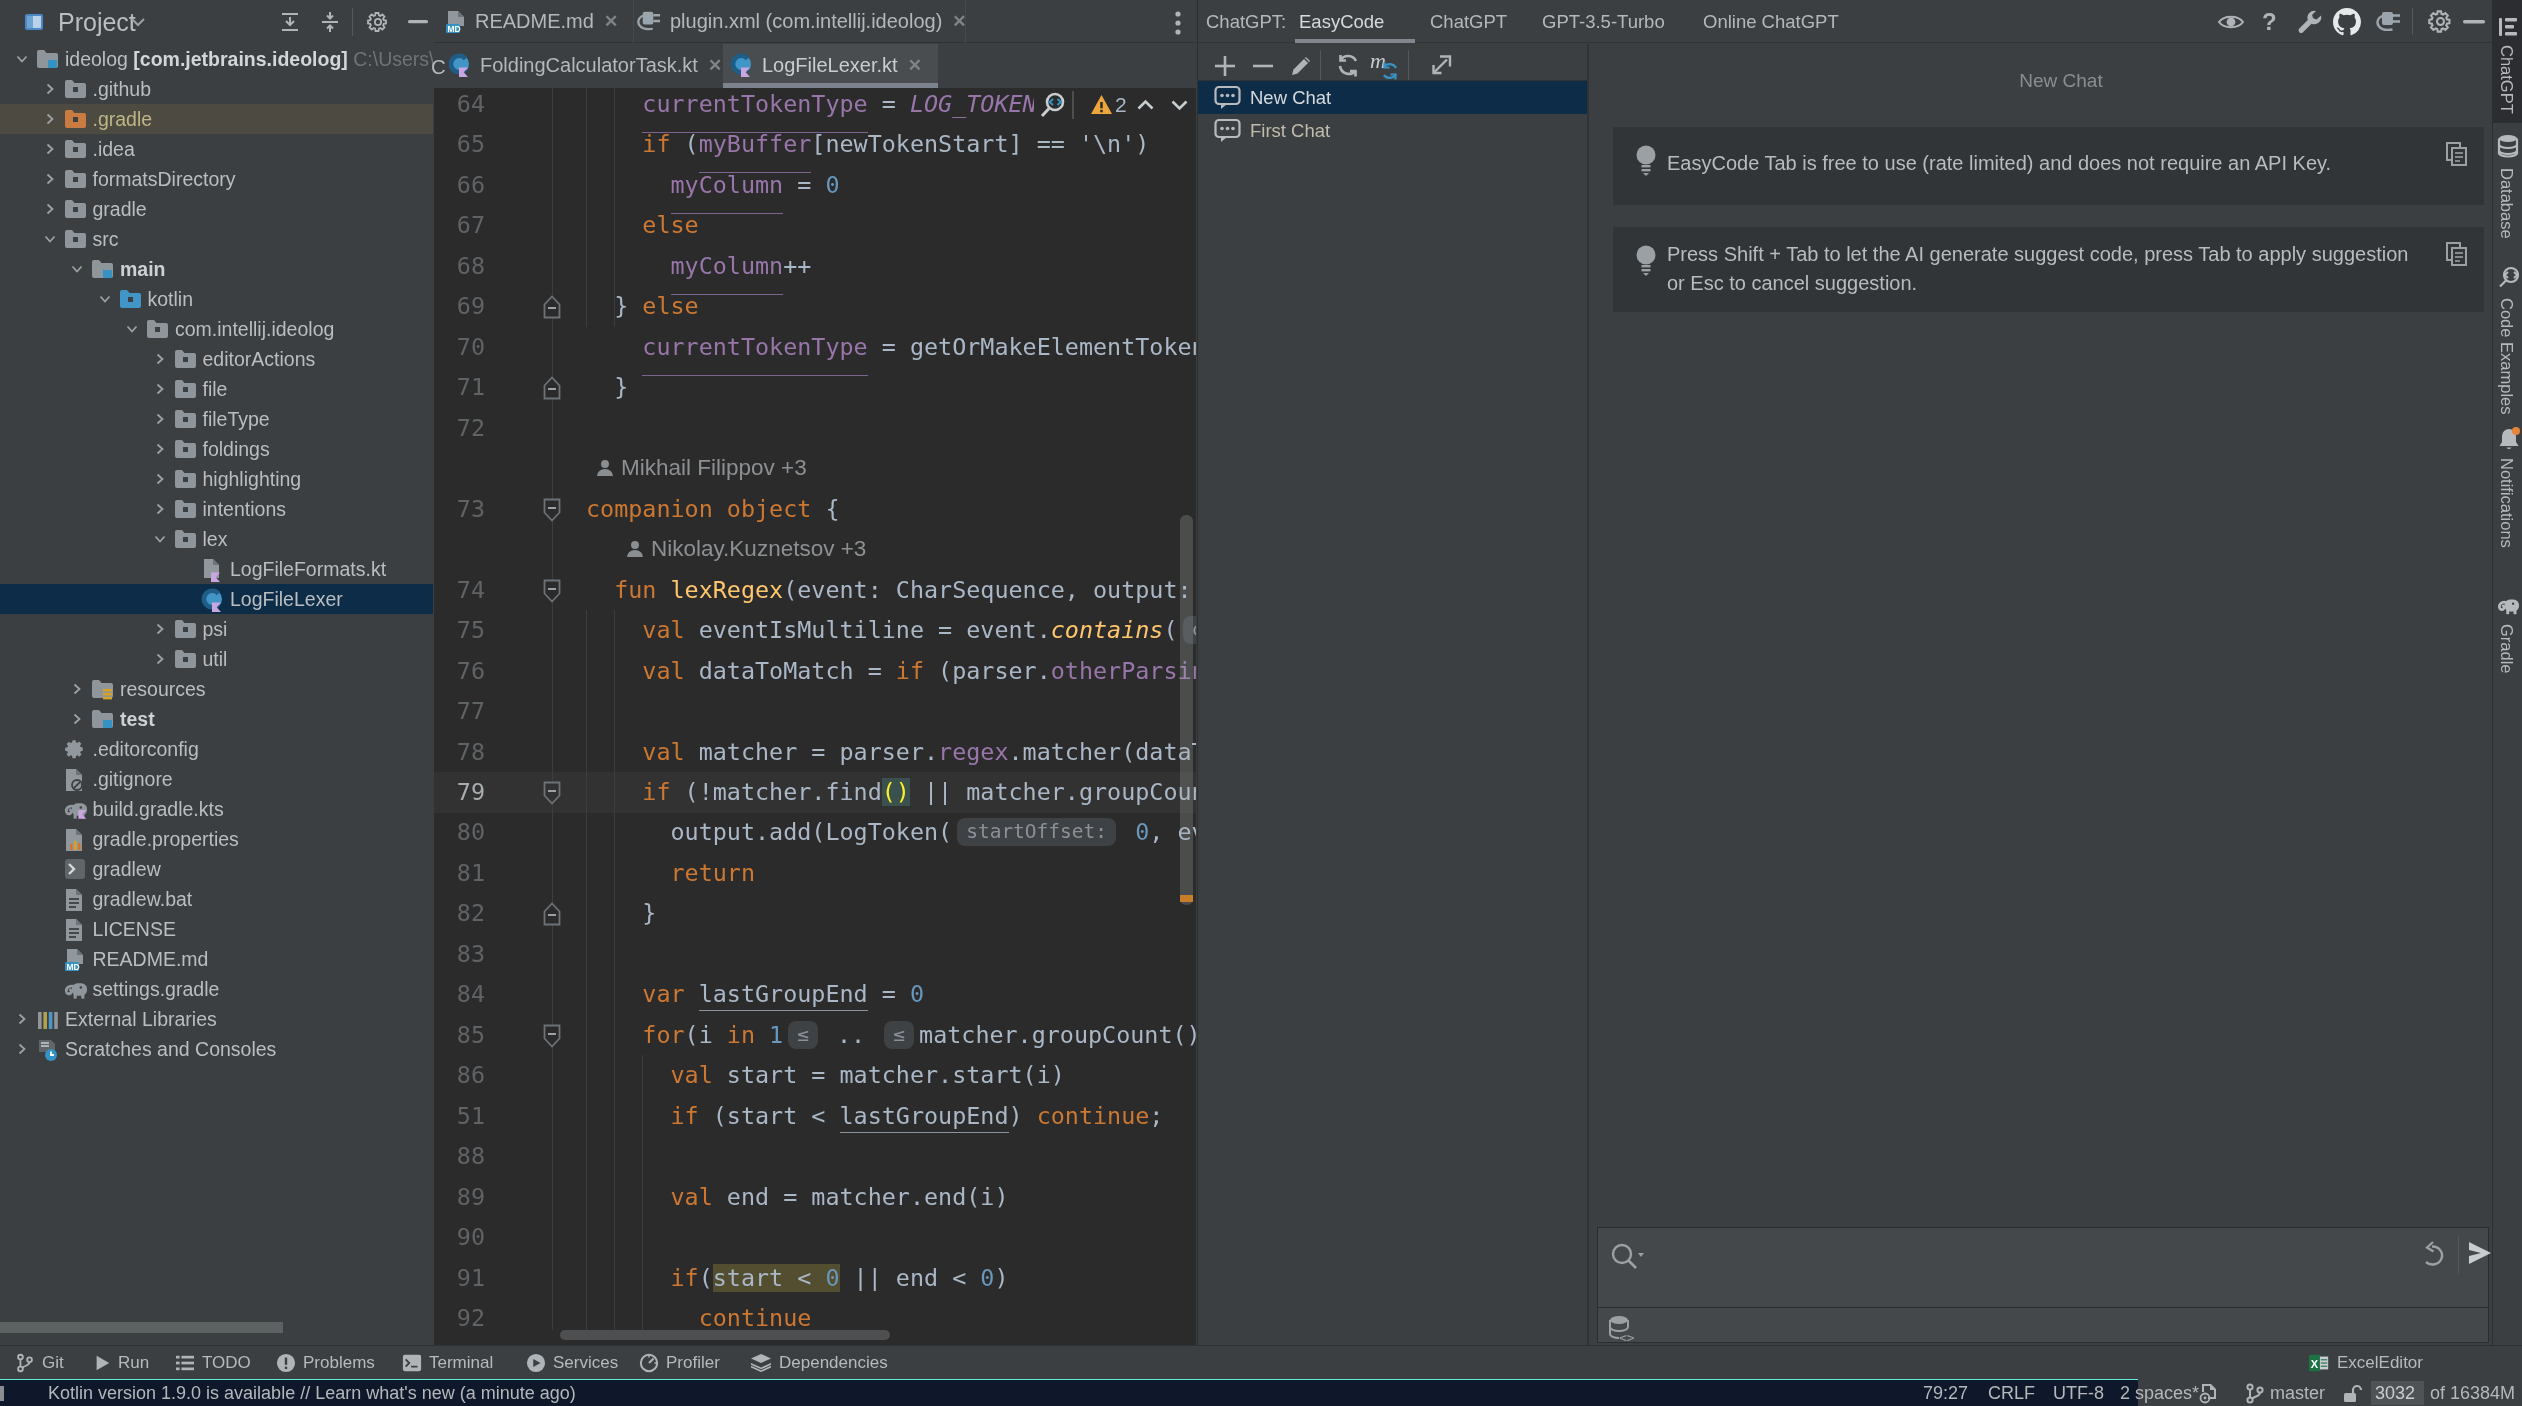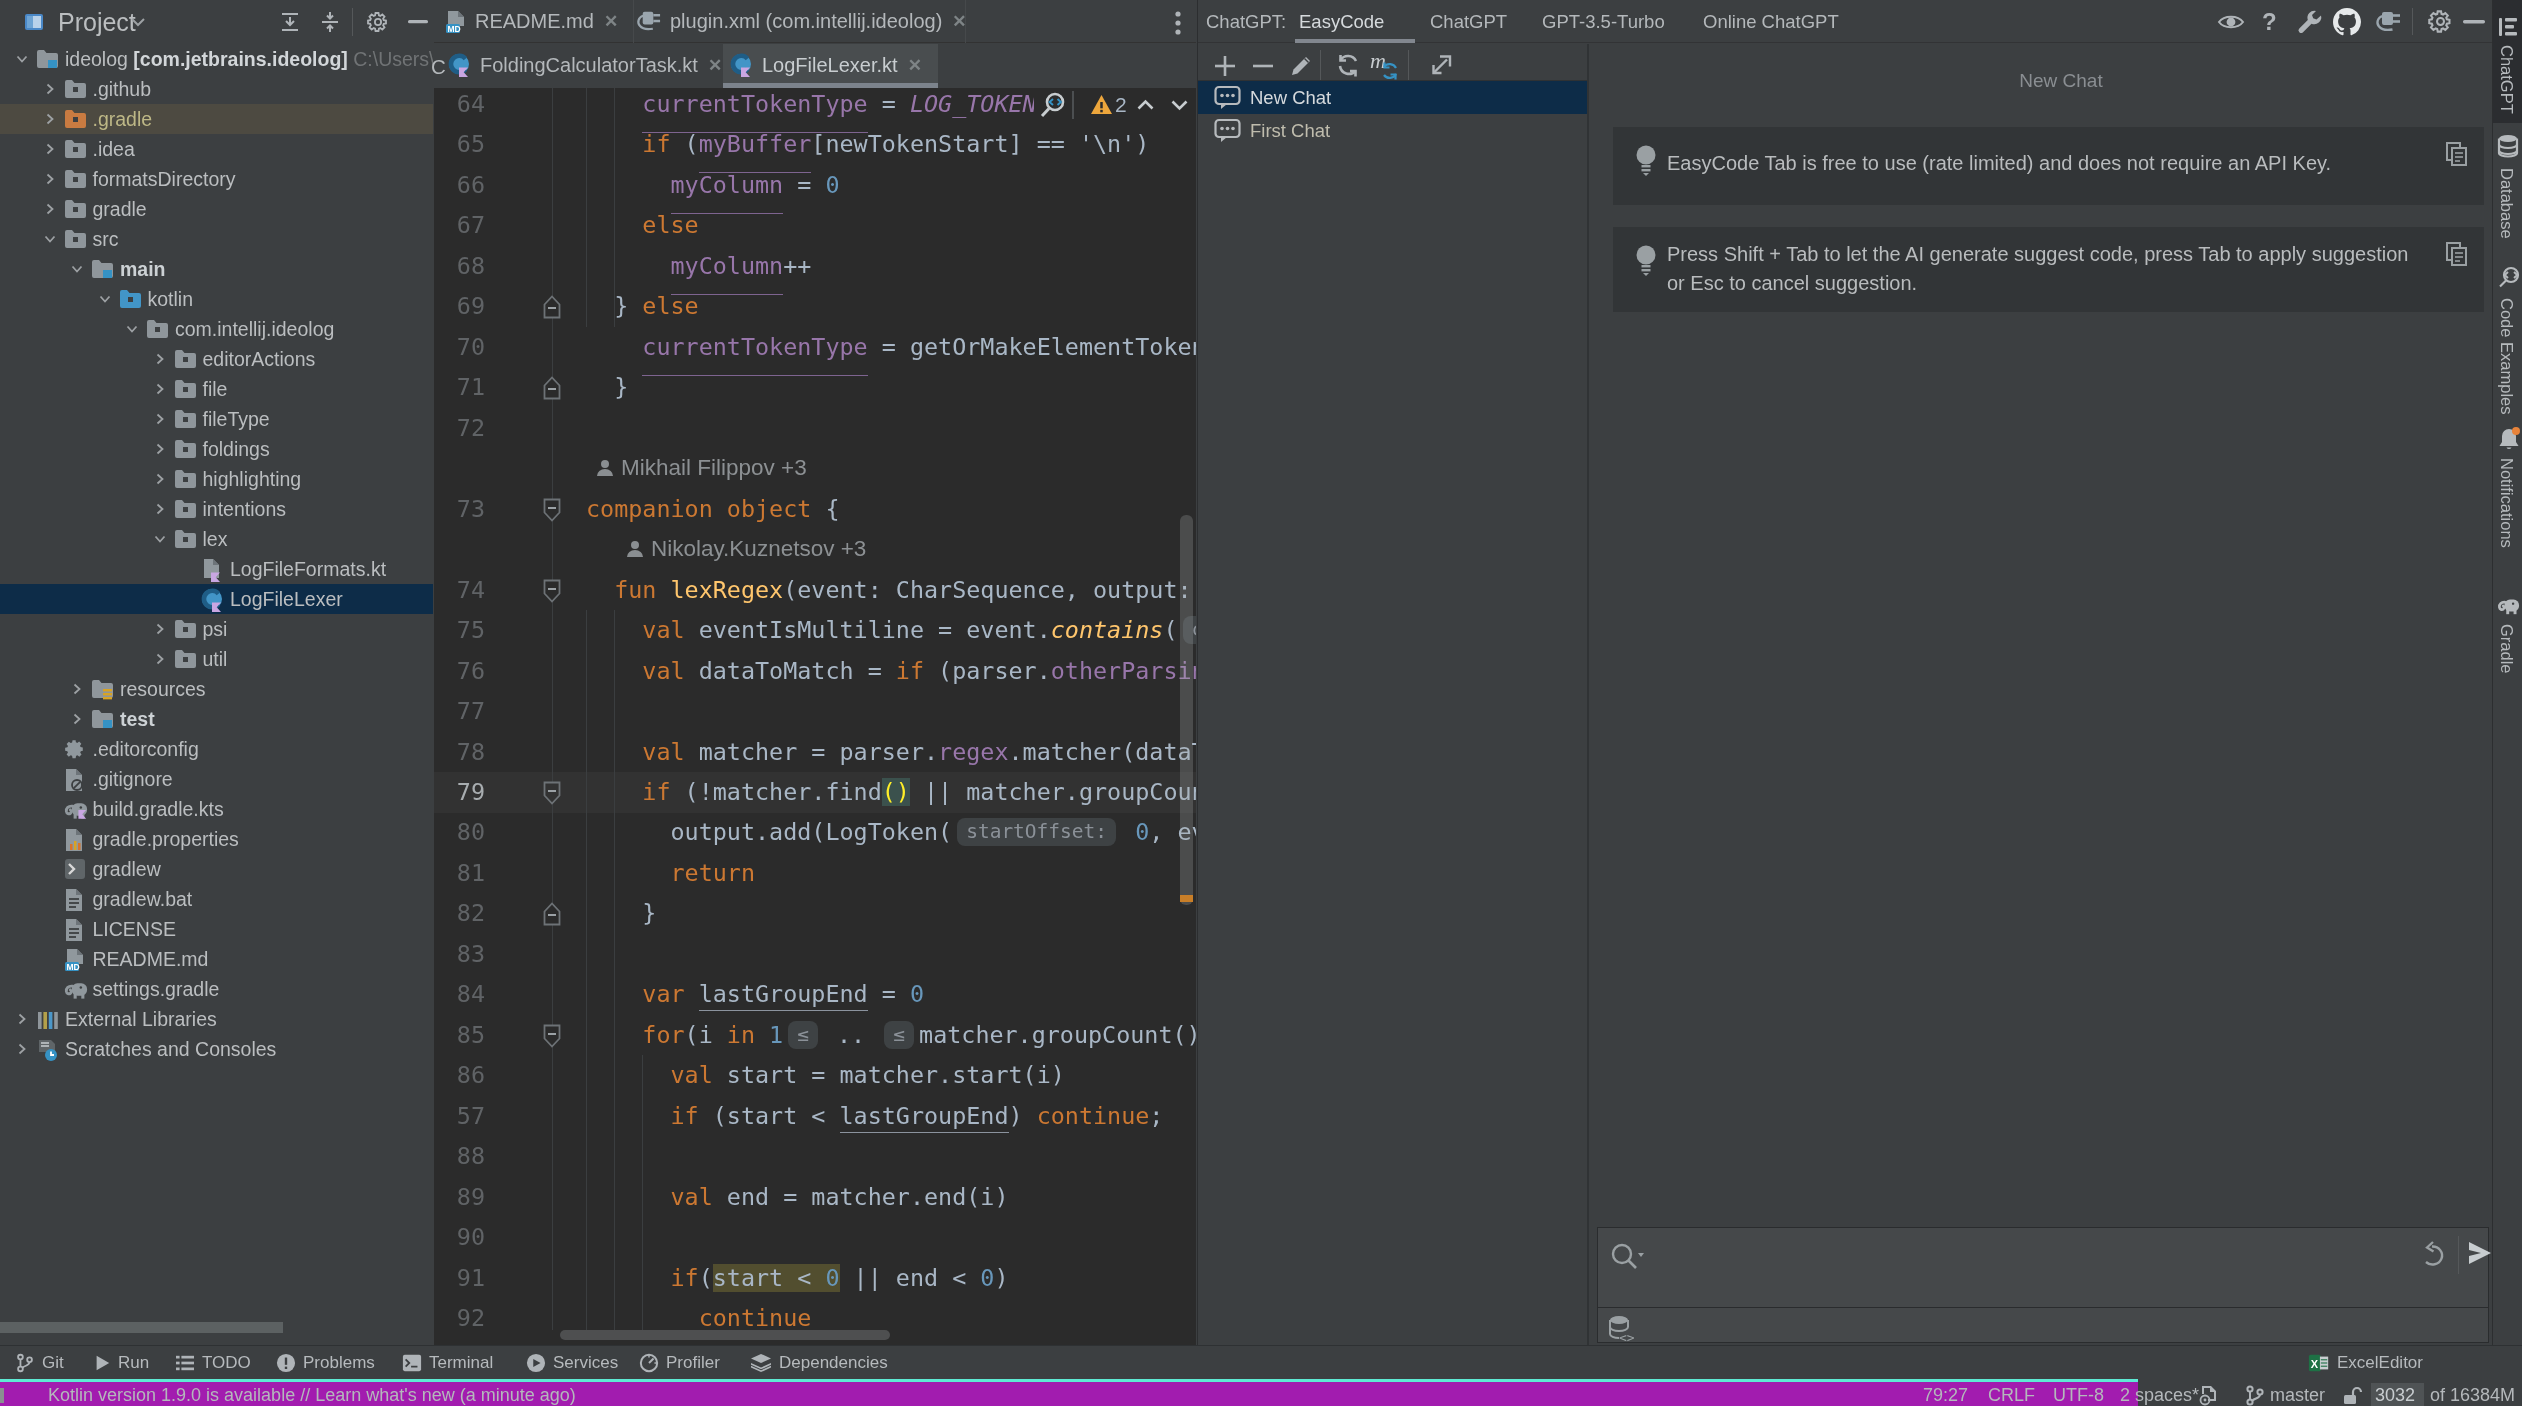--- a/index.html
+++ b/index.html
@@ -75,21 +75,21 @@
 
   
   #right-stripe { left:2492px; top:0; width:30px; height:1345px; background:#3c3f41; border-left:1px solid #2c2e30; }
   .stripe-item { position:absolute; left:0; width:30px; }
   .stripe-txt { position:absolute; left:4px; writing-mode:vertical-rl; font-size:16.5px; color:#b6babd; white-space:nowrap; }
 
   
   #bottom-stripe { left:0; top:1345px; width:2522px; height:33px; background:#3c3f41; border-top:1px solid #2e3133; }
   .bitem { position:absolute; top:0; height:33px; display:flex; align-items:center; }
   .bitem .blbl { font-size:17px; color:#b6babd; margin-left:7px; }
-  #status-bar { left:0; top:1379px; width:2138px; height:27px; background:#a21caf; border-top:3px solid #5eead4; }
+  #status-bar { left:0; top:1379px; width:2138px; height:27px; background:#0f172a; border-top:1px solid #5eead4; }
   .sitem { position:absolute; top:0; height:26px; line-height:26px; font-size:18px; color:#b4b8bb; white-space:nowrap; }
   #mem-box { position:absolute; left:2371px; top:1px; width:53px; height:24px; background:#4f5355; }
 
   #proj-hscroll { position:absolute; left:0px; top:1322px; width:283px; height:11px; background:rgba(170,174,177,0.3); }
 </style>
 </head>
 <body>
 
 <div id="root">
 
@@ -818,21 +818,21 @@
                 <line x1="6" y1="11" x2="14" y2="11" stroke="#9ba1a5" stroke-width="2"></line>
               </svg>
             </span>
             <span class="code" style="left: 152px;">    <span class="tk-k">for</span><span class="tk-d">(i </span><span class="tk-k">in</span><span class="tk-d"> </span><span class="tk-n">1</span><span class="pill">≤</span><span class="tk-d"> .. </span><span class="pill">≤</span><span class="tk-d">matcher.groupCount())</span></span>
           </div>
           <div class="eline" style="top: 967.28px;">
             <span class="lnum">86</span>
             <span class="code" style="left: 152px;">      <span class="tk-k">val</span><span class="tk-d"> start = matcher.start(i)</span></span>
           </div>
           <div class="eline" style="top: 1007.75px;">
-            <span class="lnum">57</span>
+            <span class="lnum">51</span>
             <span class="code" style="left: 152px;">      <span class="tk-k">if</span><span class="tk-d"> (start &lt; </span><span class="tk-u">lastGroupEnd</span><span class="tk-d">) </span><span class="tk-k">continue</span><span class="tk-d">;</span></span>
           </div>
           <div class="eline" style="top: 1048.22px;">
             <span class="lnum">88</span>
             <span class="code" style="left: 152px;"></span>
           </div>
           <div class="eline" style="top: 1088.69px;">
             <span class="lnum">89</span>
             <span class="code" style="left: 152px;">      <span class="tk-k">val</span><span class="tk-d"> end = matcher.end(i)</span></span>
           </div>

